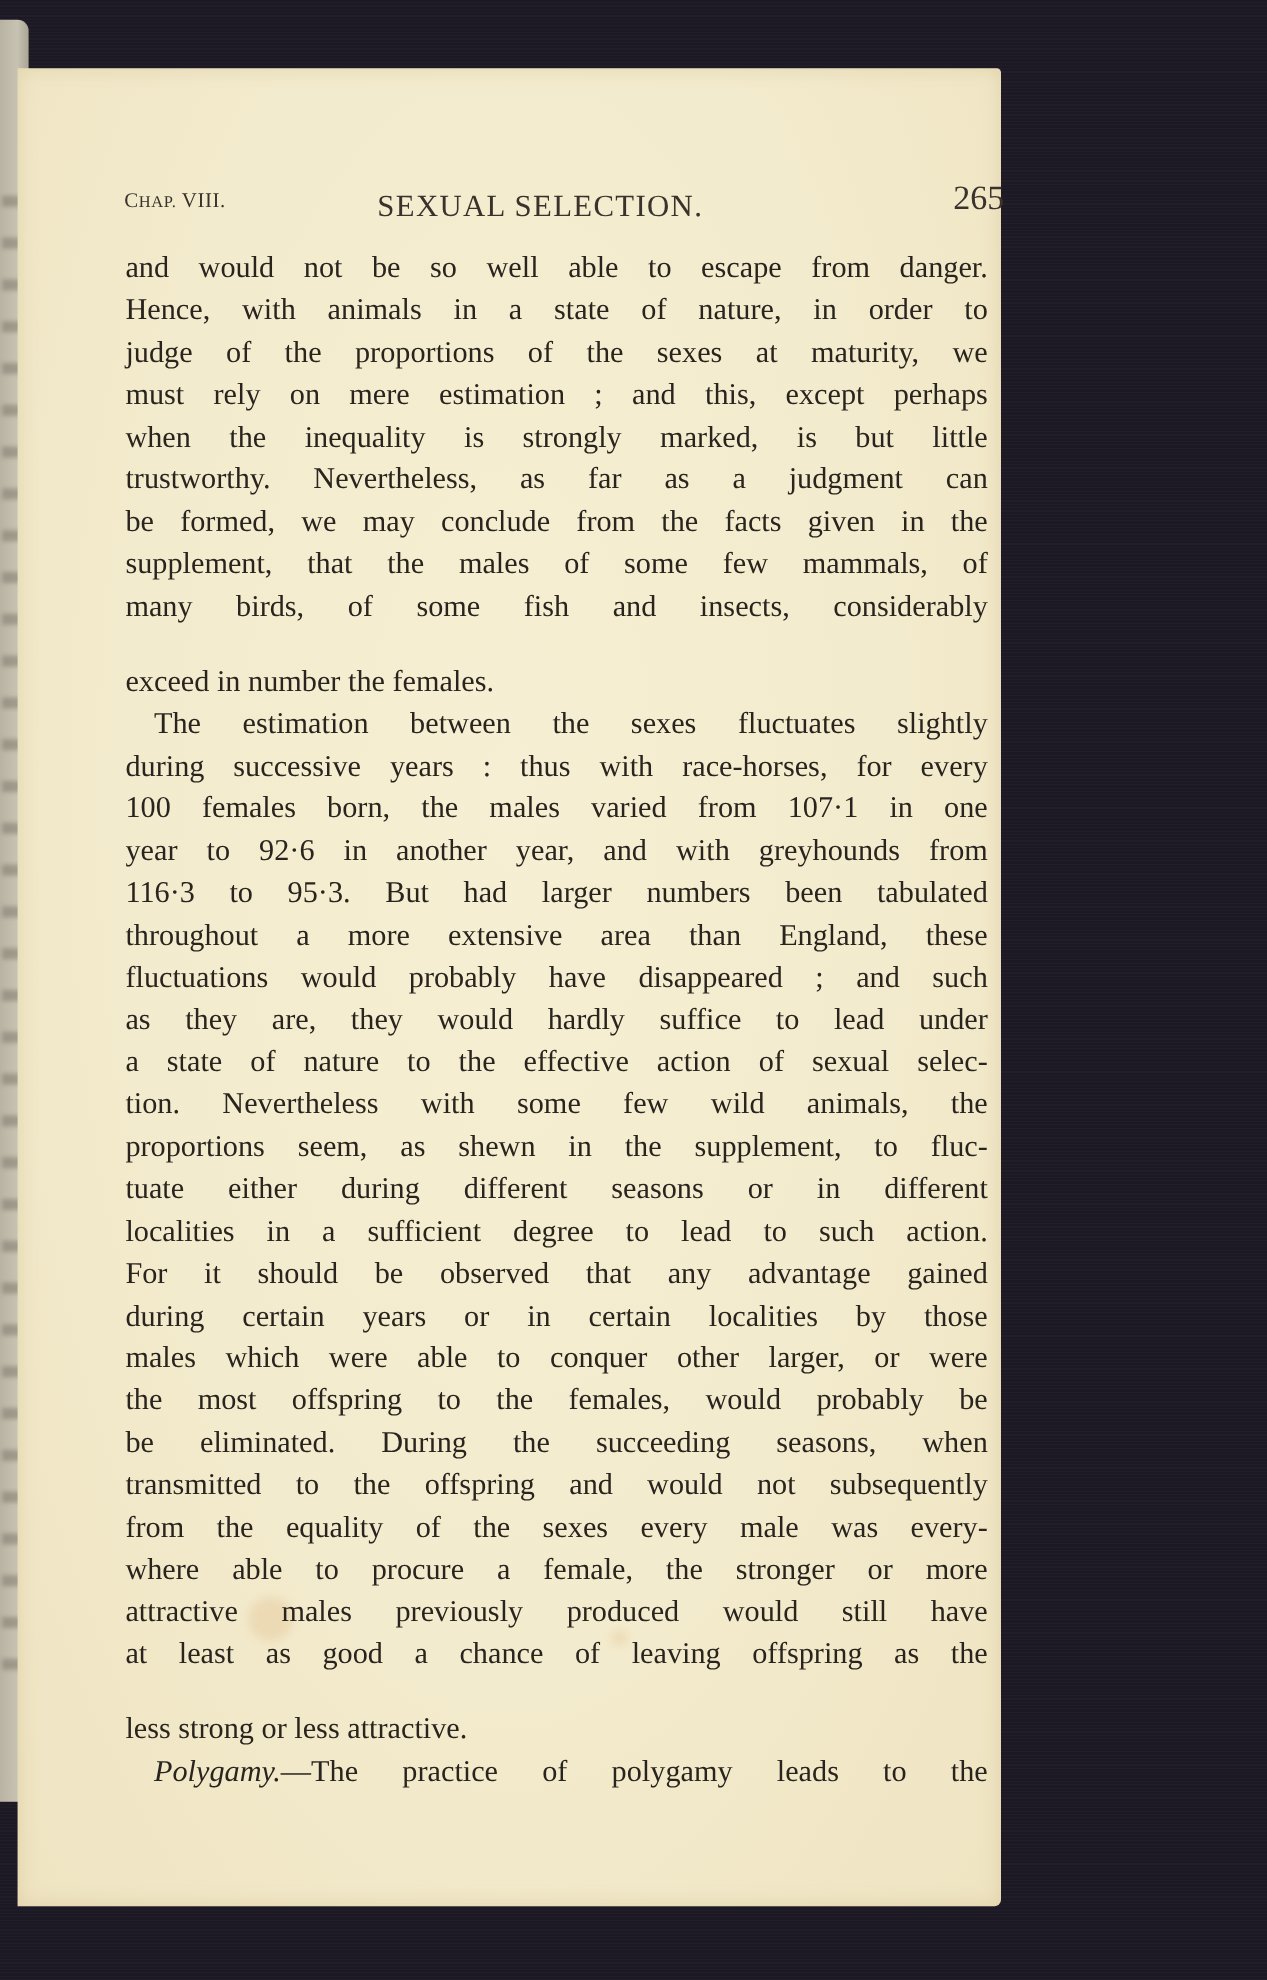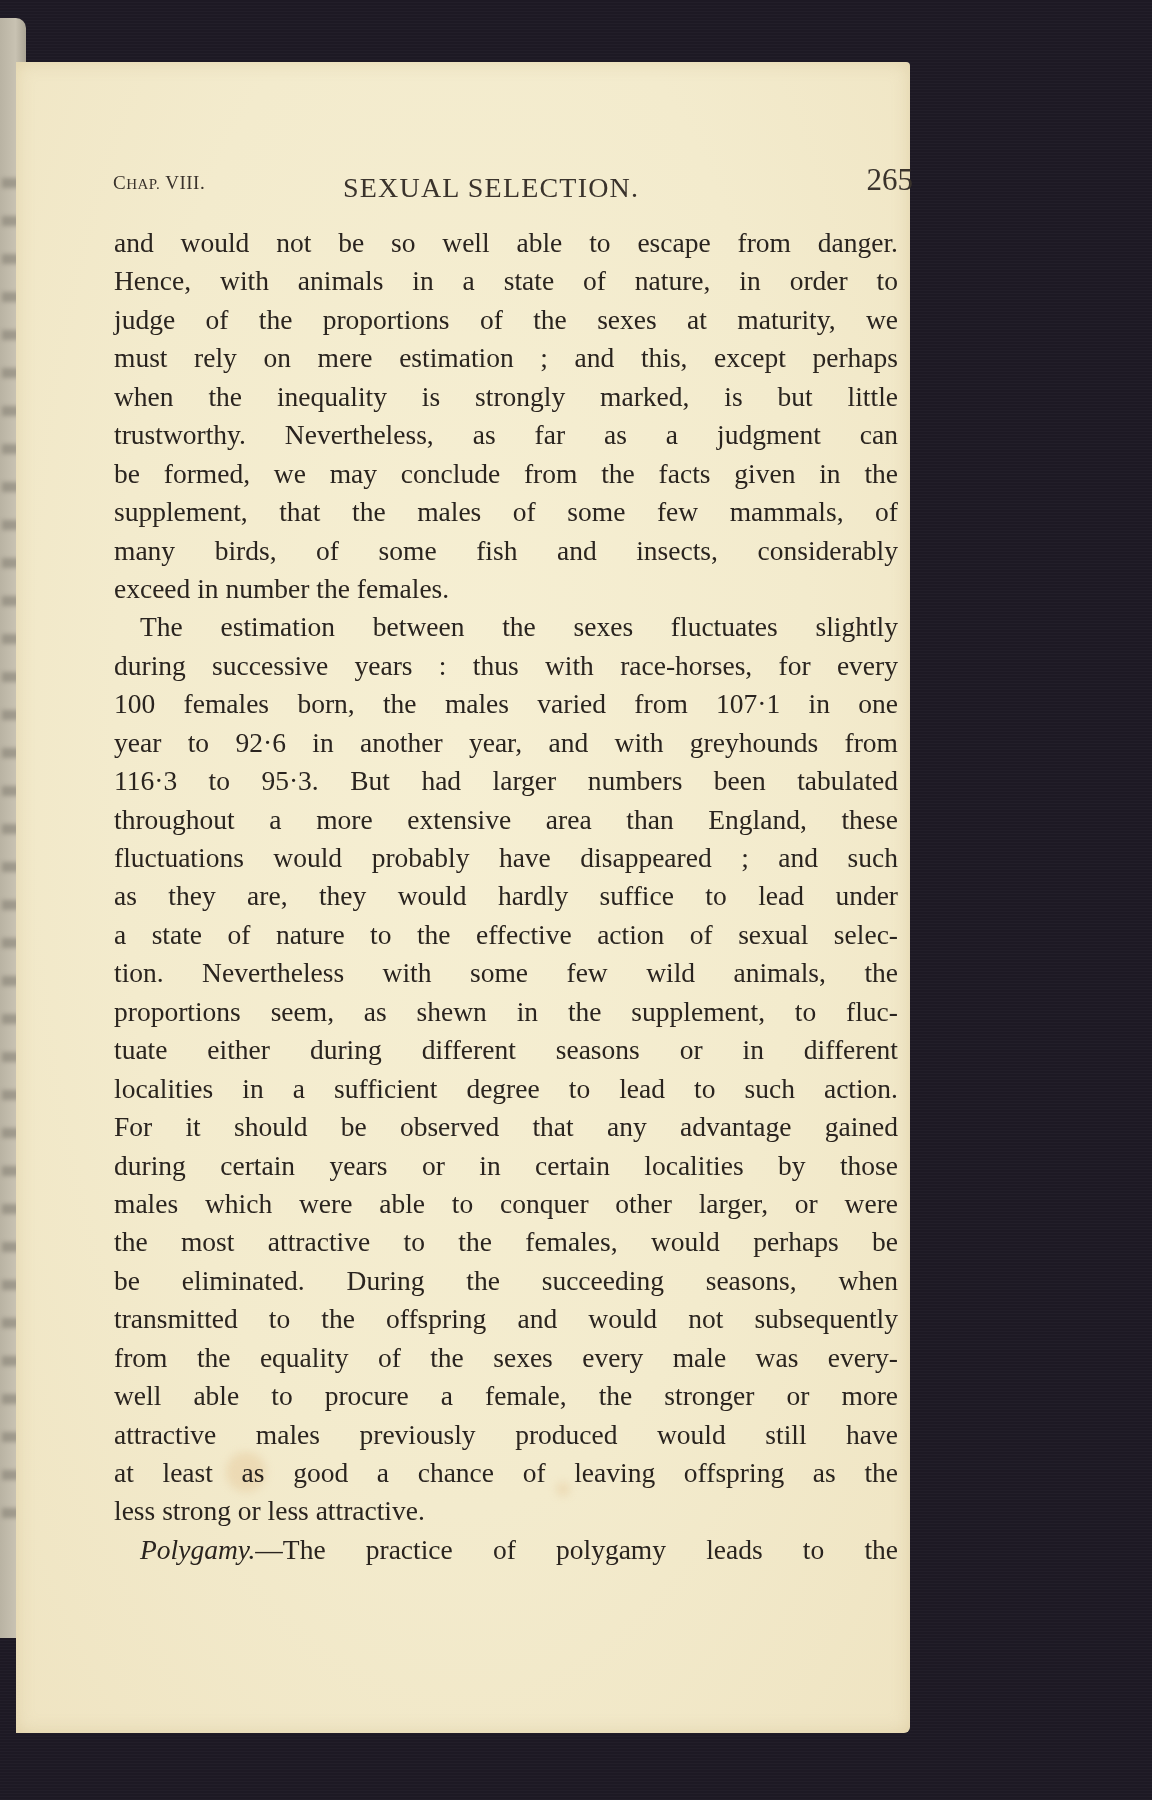--- a/index.html
+++ b/index.html
@@ -93,20 +93,21 @@
     }
     .body-text .line {
       display: block;
       white-space: nowrap;
       text-align: justify;
       text-align-last: justify;
       height: 38.45px;
     }
     .body-text .line.last {
       text-align-last: left;
+      margin-top: 30px;
     }
     .body-text .line.indent {
       padding-left: 26px;
     }
     .body-text em {
       font-style: italic;
     }
     .stain {
       position: absolute;
       border-radius: 50%;
@@ -189,23 +190,23 @@
     <span class="line">fluctuations would probably have disappeared ; and such</span>
     <span class="line">as they are, they would hardly suffice to lead under</span>
     <span class="line">a state of nature to the effective action of sexual selec-</span>
     <span class="line">tion.  Nevertheless with some few wild animals, the</span>
     <span class="line">proportions seem, as shewn in the supplement, to fluc-</span>
     <span class="line">tuate either during different seasons or in different</span>
     <span class="line">localities in a sufficient degree to lead to such action.</span>
     <span class="line">For it should be observed that any advantage gained</span>
     <span class="line">during certain years or in certain localities by those</span>
     <span class="line">males which were able to conquer other larger, or were</span>
-    <span class="line">the most attractive to the females, would perhaps be</span>
+    <span class="line">the most offspring to the females, would probably be</span>
     <span class="line">be eliminated.  During the succeeding seasons, when</span>
     <span class="line">transmitted to the offspring and would not subsequently</span>
     <span class="line">from the equality of the sexes every male was every-</span>
-    <span class="line">well able to procure a female, the stronger or more</span>
+    <span class="line">where able to procure a female, the stronger or more</span>
     <span class="line">attractive males previously produced would still have</span>
     <span class="line">at least as good a chance of leaving offspring as the</span>
     <span class="line last">less strong or less attractive.</span>
     <span class="line indent"><em>Polygamy.</em><span>—The practice of polygamy leads to the</span></span>
   </div>
 </div>
 
 </body></html>

